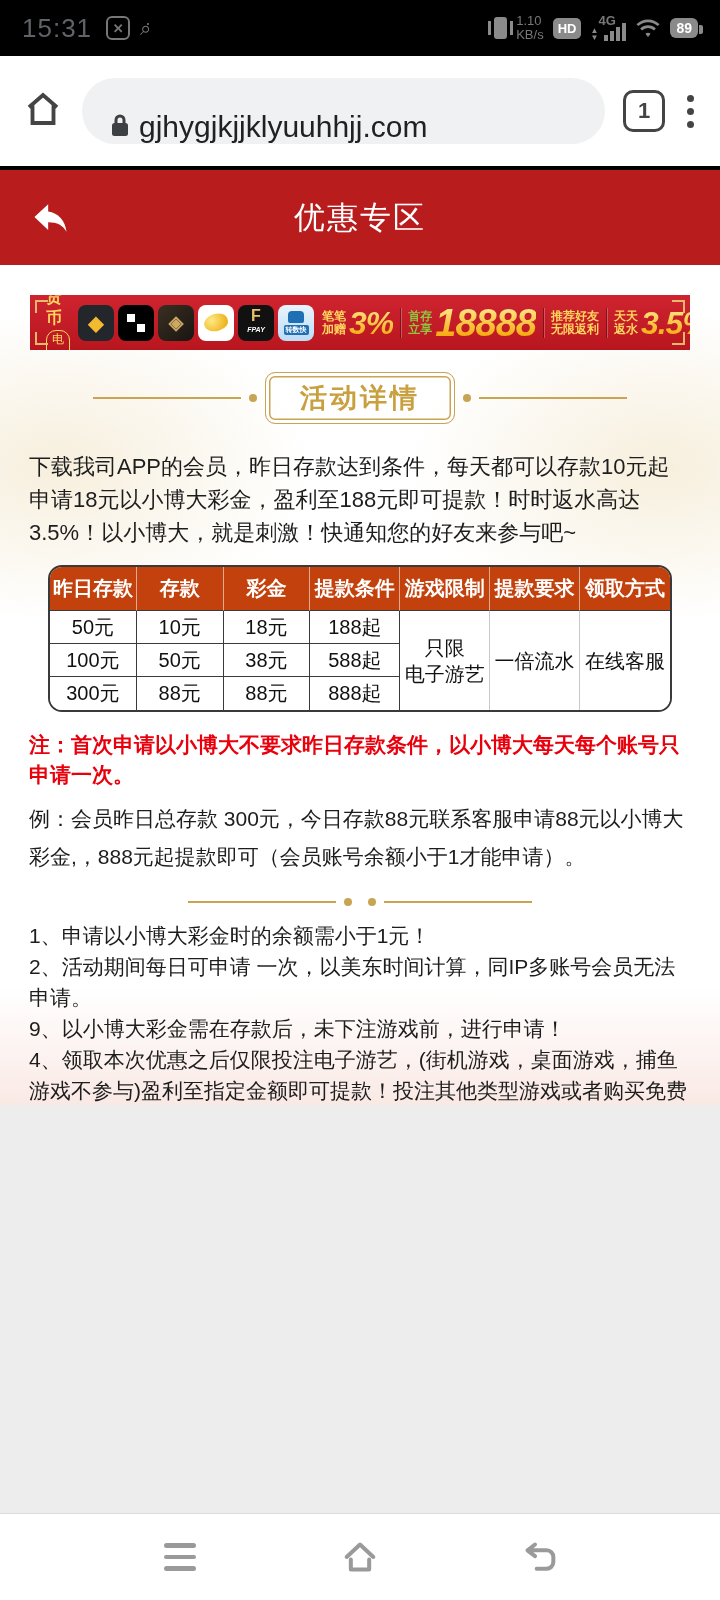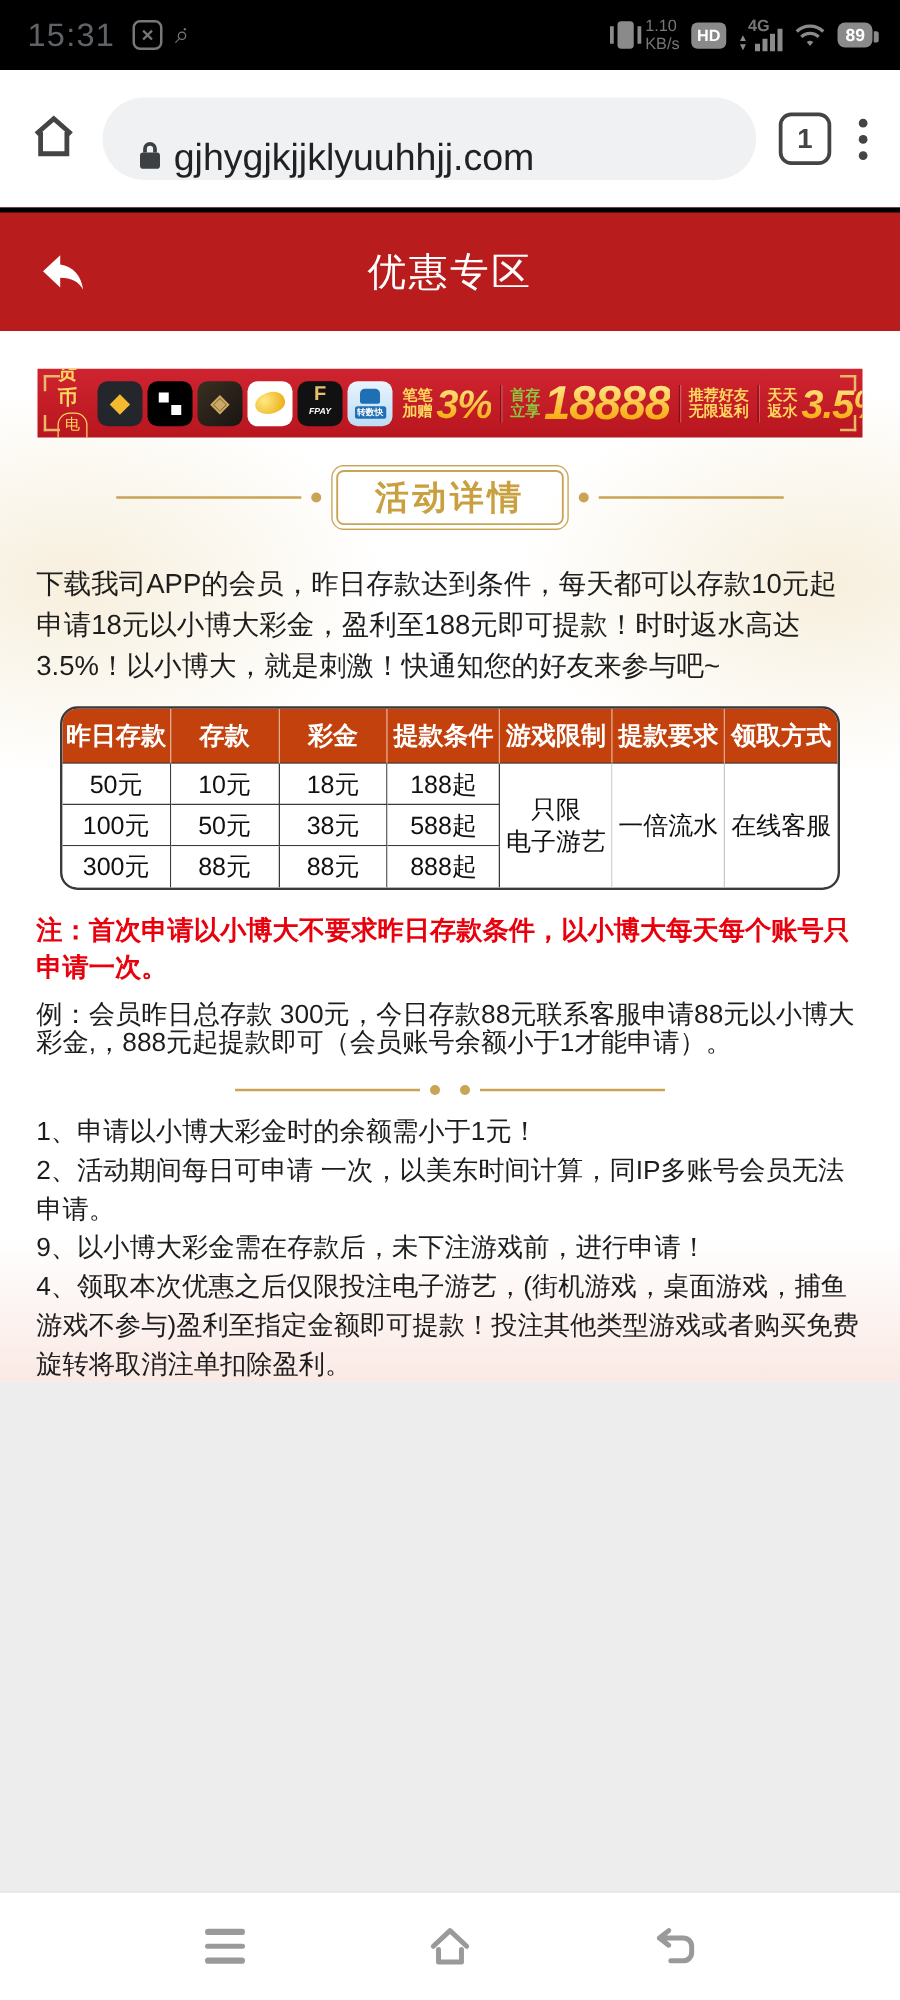--- a/index.html
+++ b/index.html
@@ -115,21 +115,21 @@
     border-radius:14px; overflow:hidden; background:#fff; }
   th { background:#c2410c; color:#fff; font-size:20px; font-weight:bold; height:44px;
     border-right:1px solid rgba(255,255,255,.55); border-bottom:1.5px solid #3a3a3a; }
   th:last-child { border-right:none; }
   td { font-size:20px; color:#111; text-align:center; height:33px; background:#fff; }
   td.n { border-right:1px solid #3a3a3a; border-bottom:1px solid #3a3a3a; }
   tr:last-child td.n { border-bottom:none; }
   td.m { border-right:1px solid #c9c9c9; font-size:20px; line-height:26px; }
   td.m:last-child { border-right:none; }
   .note-red { width:662px; margin:18px auto 0; color:#e8000d; font-size:21px; font-weight:bold; line-height:30px; }
-  .example { width:662px; margin:10px auto 0; font-size:21px; color:#1d1d1d; line-height:23px; }
+  .example { width:662px; margin:10px auto 0; font-size:21px; color:#1d1d1d; line-height:38px; }
   
   .rules { width:662px; margin:14px auto 0; list-style:none; }
   .rules li { font-size:21px; color:#1d1d1d; line-height:31px; }
   
   .graygap { flex:1; background:#ededed; }
   .navbar { height:87px; background:#fff; border-top:1.5px solid #dcdcdc;
     display:flex; align-items:center; justify-content:space-around; padding:0 90px; }
   .navbtn { display:flex; align-items:center; justify-content:center; width:60px; height:60px; }
   .nb-menu { display:flex; flex-direction:column; gap:7px; }
   .nb-menu i { width:32px; height:4.5px; background:#9a9a9a; border-radius:3px; display:block; }

